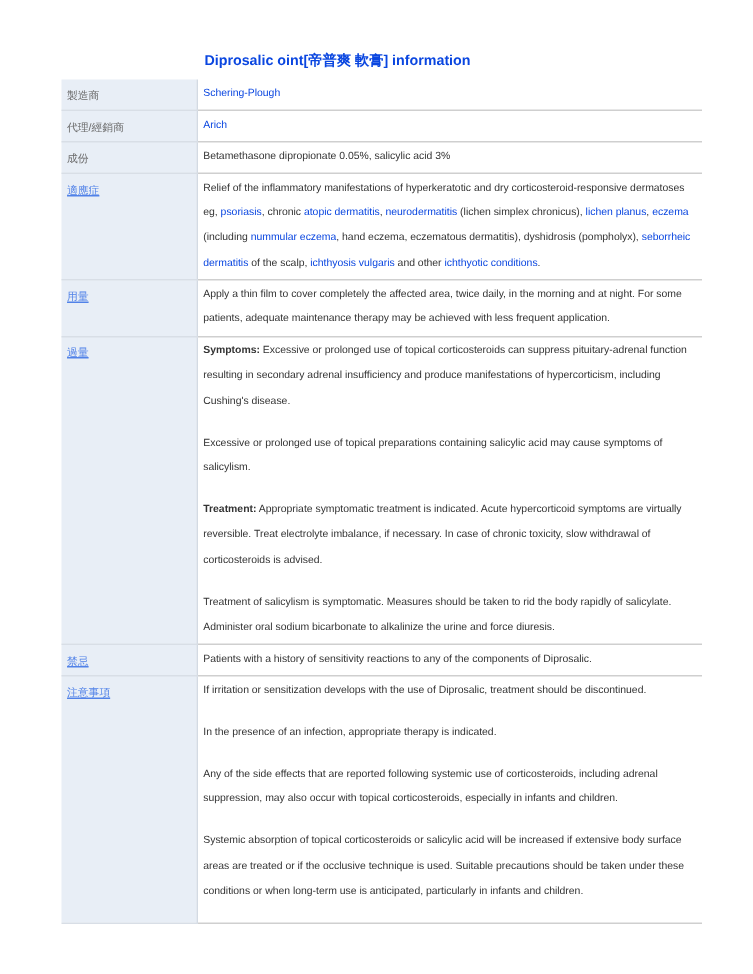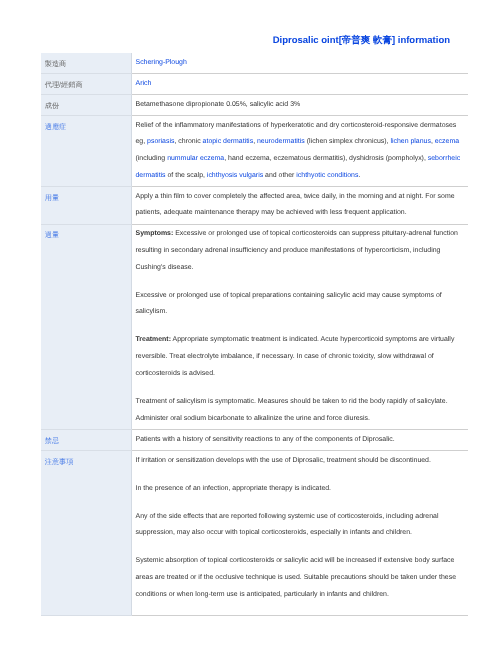--- a/index.html
+++ b/index.html
@@ -1,29 +1,29 @@
 <!DOCTYPE html>
 <html><head>
 <meta charset="utf-8">
 <style>
   html,body{margin:0;padding:0;background:#ffffff;}
   body{width:502px;height:649px;overflow:hidden;
        font-family:"Liberation Sans",sans-serif;
        -webkit-font-smoothing:antialiased;
        text-rendering:geometricPrecision;}
   .page{position:relative;width:502px;height:649px;}
-  .title{position:absolute;left:0;top:34px;width:450px;text-align:right;
+  .title{position:absolute;left:0;top:34px;width:450px;text-align:center;
     font-size:9.5px;font-weight:bold;color:#0a46e0;letter-spacing:0px;}
   table.info{position:absolute;left:41px;top:53px;width:421px;border-collapse:collapse;
     table-layout:fixed;}
   table.info td{border-bottom:1px solid #cfcfcf;vertical-align:top;padding:0;}
   table.info td.lbl{width:90px;box-sizing:border-box;background:#e8eef6;border-right:1px solid #d3dae3;border-bottom-color:#d8dee6;color:#6a6a6a;font-size:7.2px;
     padding:1.65px 0 1.65px 3.7px;line-height:16.7px;}
   table.info td.lbl .lt{display:inline-block;position:relative;top:1px;}
-  table.info td.lbl a{color:#5182e8;}
+  table.info td.lbl a{color:#5182e8;text-decoration:underline;}
   table.info td.val{width:337px;box-sizing:border-box;font-size:6.95px;color:#333333;padding:1.65px 3px 1.65px 4px;line-height:16.7px;}
   td.val p{margin:0 0 11.3px 0;width:330px;}
   td.val p:last-child{margin-bottom:0;}
   tr:last-child td.val p:last-child{margin-bottom:9.6px;}
   a{color:#0a46e0;text-decoration:none;}
   .b{font-weight:bold;}
 </style>
 </head>
 <body>
 

